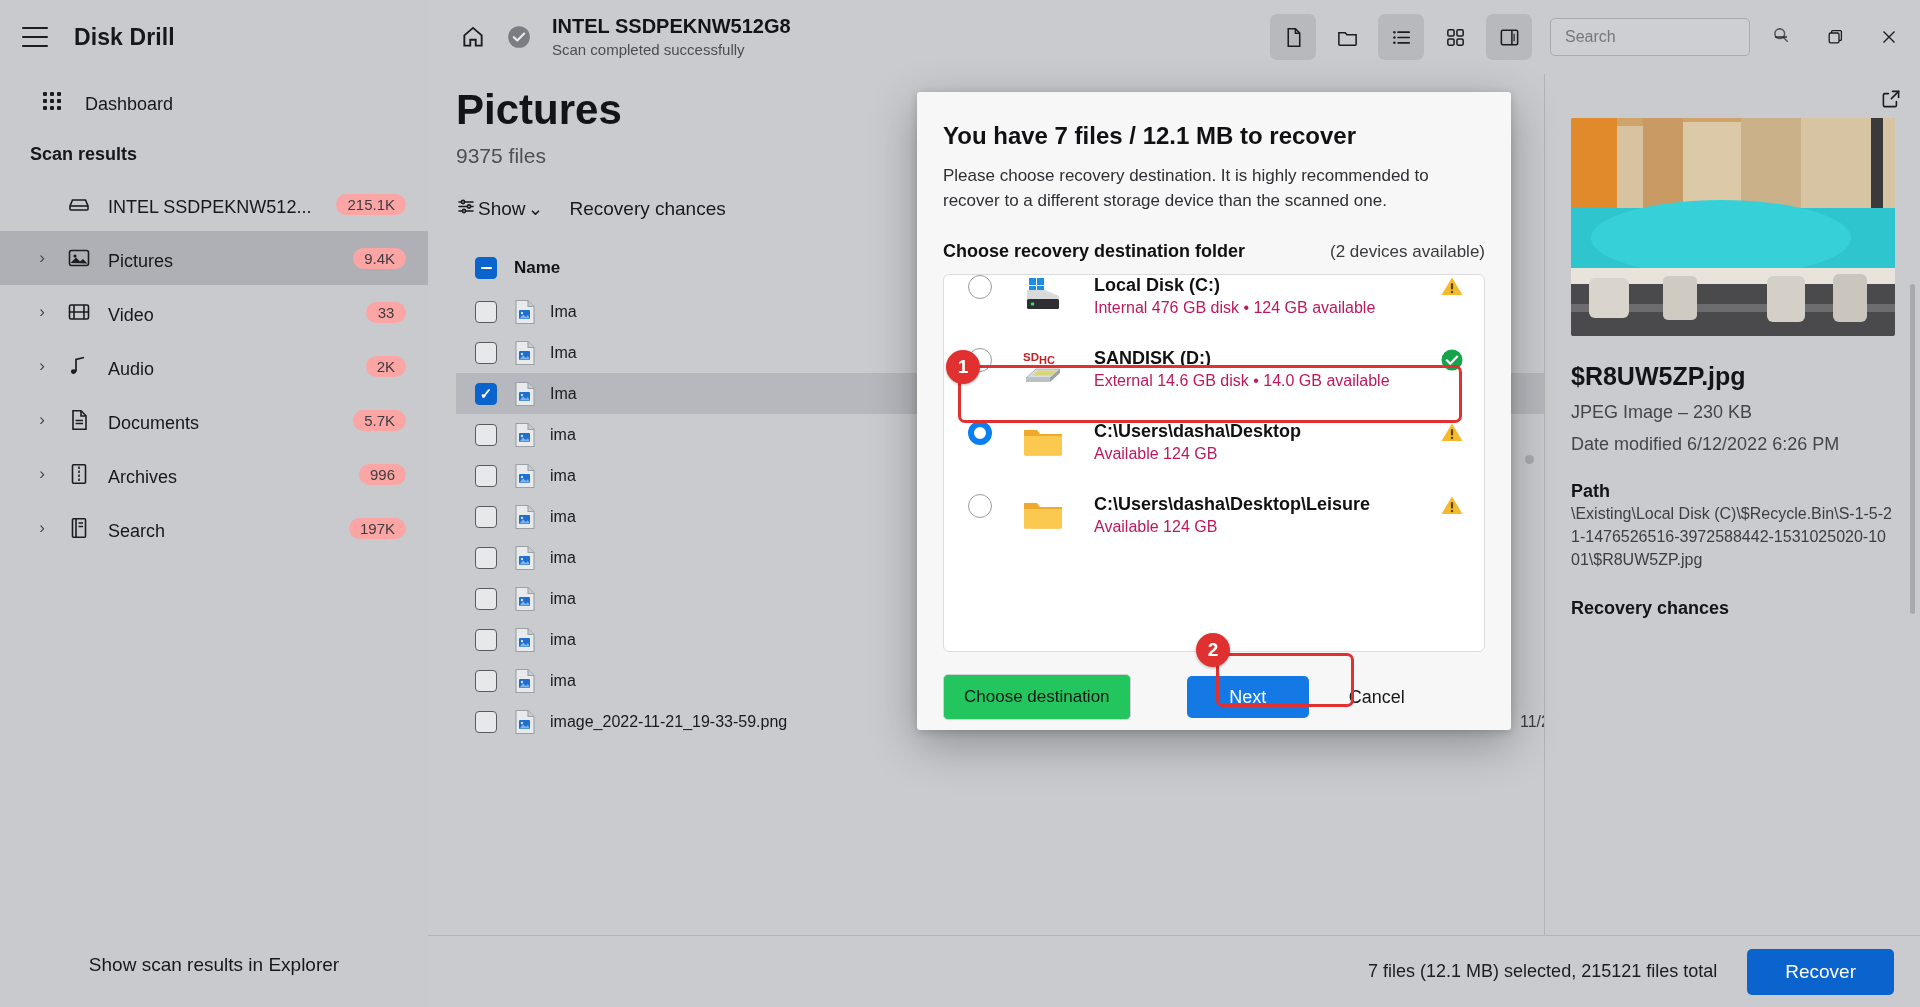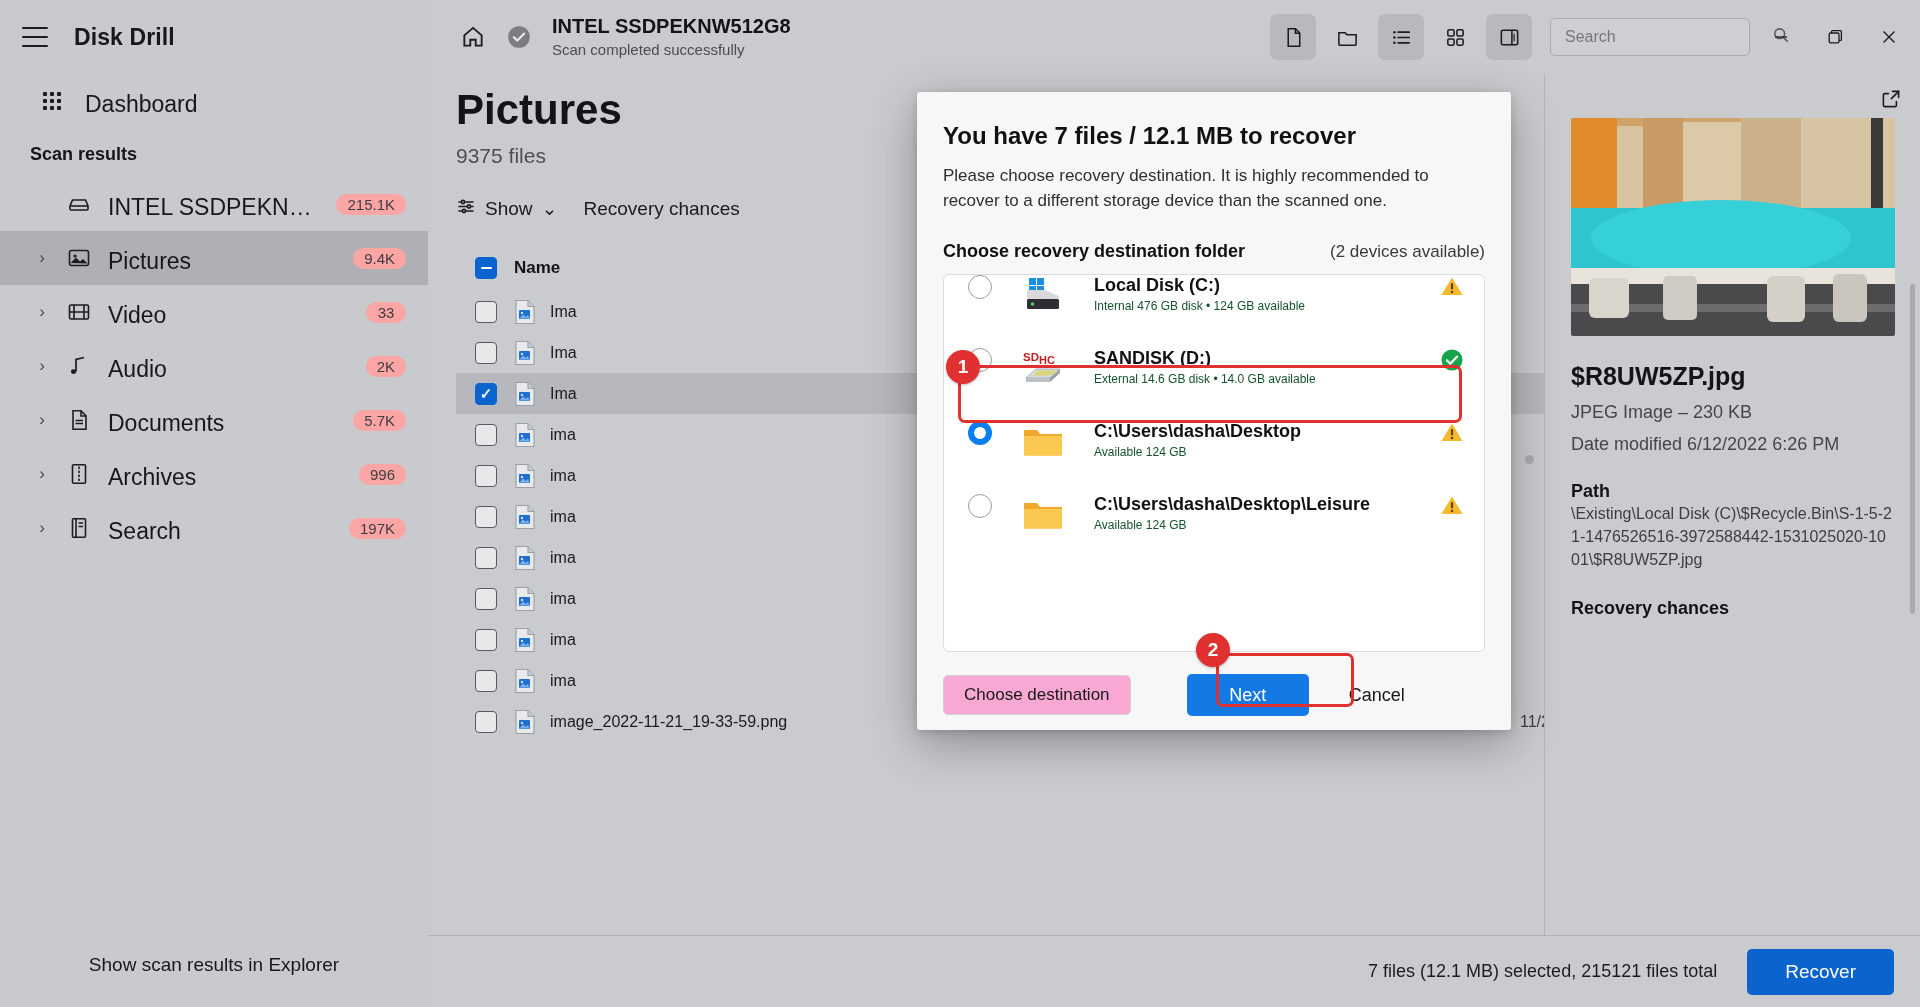--- a/index.html
+++ b/index.html
@@ -24,21 +24,21 @@
   .app-title { font-size: 23px; font-weight: 700; color: #18181a; letter-spacing: .1px; }
 
   .sb-item {
     display: flex; align-items: center;
     height: 54px; padding: 0 22px 0 34px;
     gap: 16px; cursor: pointer; position: relative;
   }
   .sb-item .chev { width: 16px; font-size: 17px; color: #4a4a4d; text-align: center; flex: none; }
   .sb-item .nochev { width: 16px; flex: none; }
   .sb-ico { width: 26px; height: 26px; flex: none; display: flex; align-items: center; justify-content: center; color: #222; }
-  .sb-label { font-size: 23px; color: #18181a; flex: 1; white-space: nowrap; overflow: hidden; text-overflow: ellipsis; margin-top: 7px; }
+  .sb-label { font-size: 18px; color: #18181a; flex: 1; white-space: nowrap; overflow: hidden; text-overflow: ellipsis; margin-top: 7px; }
   .sb-badge {
     font-size: 15px; color: #3d3d40; background: #fca5a5;
     border-radius: 11px; padding: 2px 11px; min-width: 40px; text-align: center; flex: none;
   }
   .sb-item.sel { background: #aeb0b5; }
   .sb-section { font-size: 18px; font-weight: 700; color: #17171a; padding: 16px 0 12px 30px; }
   .sb-dash { padding-left: 40px; gap: 19px; }
   .sb-spacer { flex: 1; }
   .sb-bottom {
     height: 84px; display: flex; align-items: center; justify-content: center;
@@ -71,21 +71,21 @@
   .searchbox input::placeholder { color: #77777b; }
   .wincontrols { display: flex; align-items: center; }
   .winbtn { width: 54px; height: 52px; display: flex; align-items: center; justify-content: center; cursor: pointer; color: #1b1b1d; }
 
   
   .content { padding: 0 0 0 28px; }
   .page-title { font-size: 42px; font-weight: 700; color: #141416; margin-top: 12px; }
   .page-sub { font-size: 21px; color: #4f4f53; margin-top: 10px; }
 
   .filterbar { display: flex; align-items: center; gap: 26px; margin-top: 28px; padding-right: 30px; }
-  .filter-chip { display: flex; align-items: center; gap: 9px; font-size: 19px; color: #1a1a1c; cursor: pointer; }
+  .filter-chip { display: flex; align-items: center; gap: 2px; font-size: 19px; color: #1a1a1c; cursor: pointer; }
   .reset-all { margin-left: auto; font-size: 18px; color: #0b63ce; cursor: pointer; }
 
   
   .table { margin-top: 24px; }
   .tr {
     display: flex; align-items: center; height: 41px;
     padding-left: 2px; font-size: 16px; color: #1b1b1d;
   }
   .th { font-size: 17px; font-weight: 700; color: #141416; height: 46px; }
   .cb-cell { width: 56px; display: flex; align-items: center; justify-content: center; flex: none; }
@@ -157,27 +157,27 @@
   }
   .dest-row { display: flex; align-items: flex-start; height: 73px; padding: 0 18px 0 24px; gap: 28px; cursor: pointer; }
   .radio {
     width: 24px; height: 24px; border-radius: 50%; border: 1.6px solid #9a9a9e;
     flex: none; background: #fff; position: relative;
   }
   .radio.on { border: 6.5px solid #0b7ff0; background: #fff; }
   .dest-ico { width: 46px; height: 40px; flex: none; display: flex; align-items: center; justify-content: center; }
   .dest-txt { flex: 1; min-width: 0; }
   .dest-name { font-size: 18px; font-weight: 700; color: #111113; white-space: nowrap; overflow: hidden; text-overflow: ellipsis; }
-  .dest-sub { font-size: 12px; color: #14532d; margin-top: 3px; white-space: nowrap; overflow: hidden; text-overflow: ellipsis; }
+  .dest-sub { font-size: 16px; color: #be185d; margin-top: 3px; white-space: nowrap; overflow: hidden; text-overflow: ellipsis; }
   .dest-flag { width: 28px; flex: none; display: flex; align-items: center; justify-content: center; }
 
   .m-footer { display: flex; align-items: center; margin-top: 22px; }
   .btn-ghost {
-    background: #f9a8d4; border: 1px solid #d2d2d6; border-radius: 5px;
-    font-family: inherit; font-size: 17px; color: #18181a; height: 40px; padding: 0 20px; cursor: pointer;
+    background: #22c55e; border: 1px solid #d2d2d6; border-radius: 5px;
+    font-family: inherit; font-size: 17px; color: #18181a; height: 46px; padding: 0 20px; cursor: pointer;
   }
   .btn-primary {
     background: #1479e4; border: none; border-radius: 5px; color: #fff;
     font-family: inherit; font-size: 18px; height: 42px; width: 122px; cursor: pointer;
   }
   .btn-cancel {
     background: transparent; border: none; font-family: inherit;
     font-size: 18px; color: #18181a; height: 42px; padding: 0 24px; cursor: pointer;
   }
   .footer-mid { margin-left: auto; margin-right: auto; display: flex; align-items: center; gap: 16px; }

